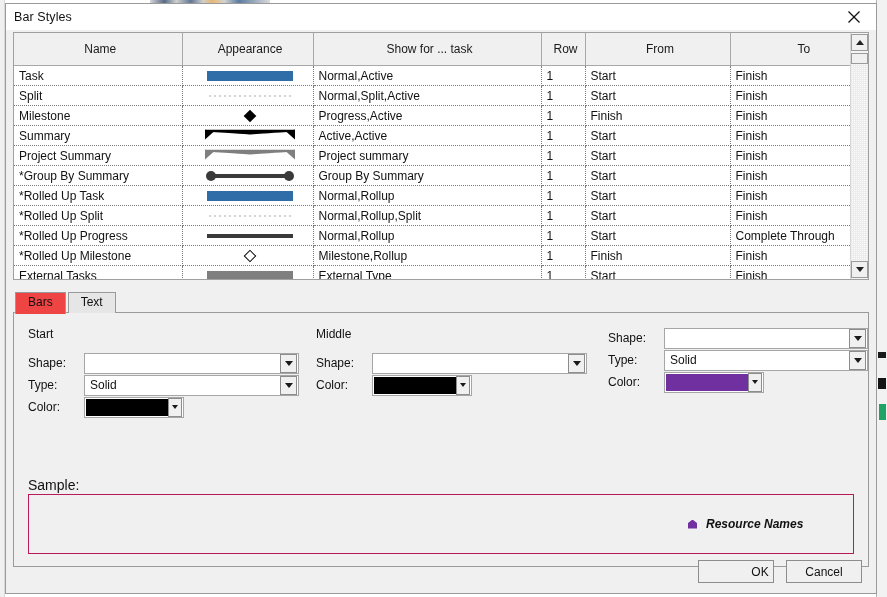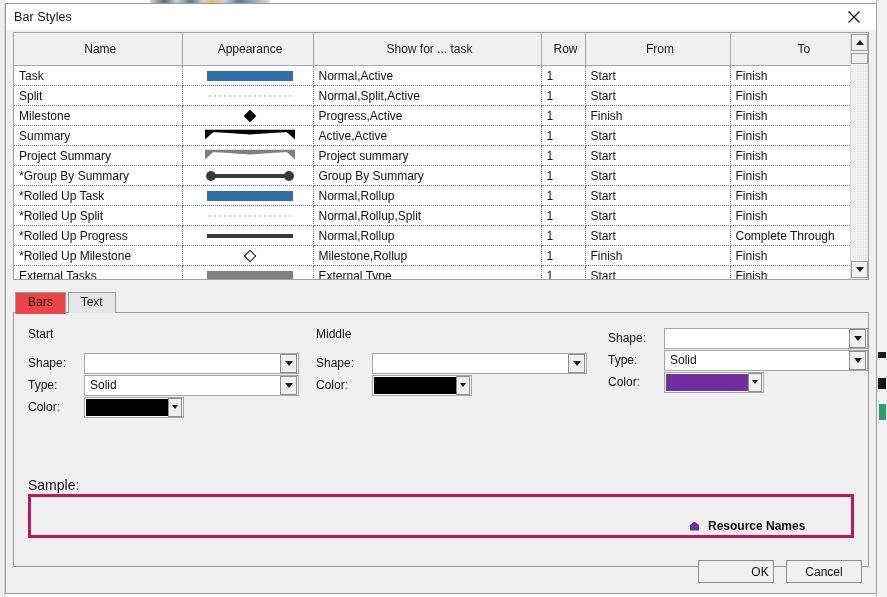--- a/index.html
+++ b/index.html
@@ -267,23 +267,24 @@
   .colorbox .small-btn {
     flex: 0 0 14px; width: 14px; height: 19px; margin-right: 1px;
     background: #f0f0f0; border: 1px solid #8d8d8d; box-sizing: border-box;
     display: flex; align-items: center; justify-content: center;
   }
   .caret-sm { width: 0; height: 0; border-left: 3px solid transparent; border-right: 3px solid transparent; border-top: 4px solid #1a1a1a; }
 
   
   #sample-label { position: absolute; left: 14px; top: 164px; font-size: 14px; color: #111; }
   #sample-box {
-    position: absolute; left: 14px; top: 181px; right: 14px; height: 44px;
-    border: 3px solid #be185d; background: #f0f0f0;
+    position: absolute; left: 14px; top: 181px; right: 14px; height: 60px;
+    border: 1px solid #be185d; background: #f0f0f0;
     box-sizing: border-box;
+    font-style: italic;
   }
   #sample-content {
     position: absolute; left: 659px; top: 22px;
     display: flex; align-items: center;
   }
   #sample-marker {
     width: 9px; height: 9px; background: #7030A0;
     clip-path: polygon(50% 0%, 100% 38%, 100% 100%, 0% 100%, 0% 38%);
     margin-right: 9px;
   }

